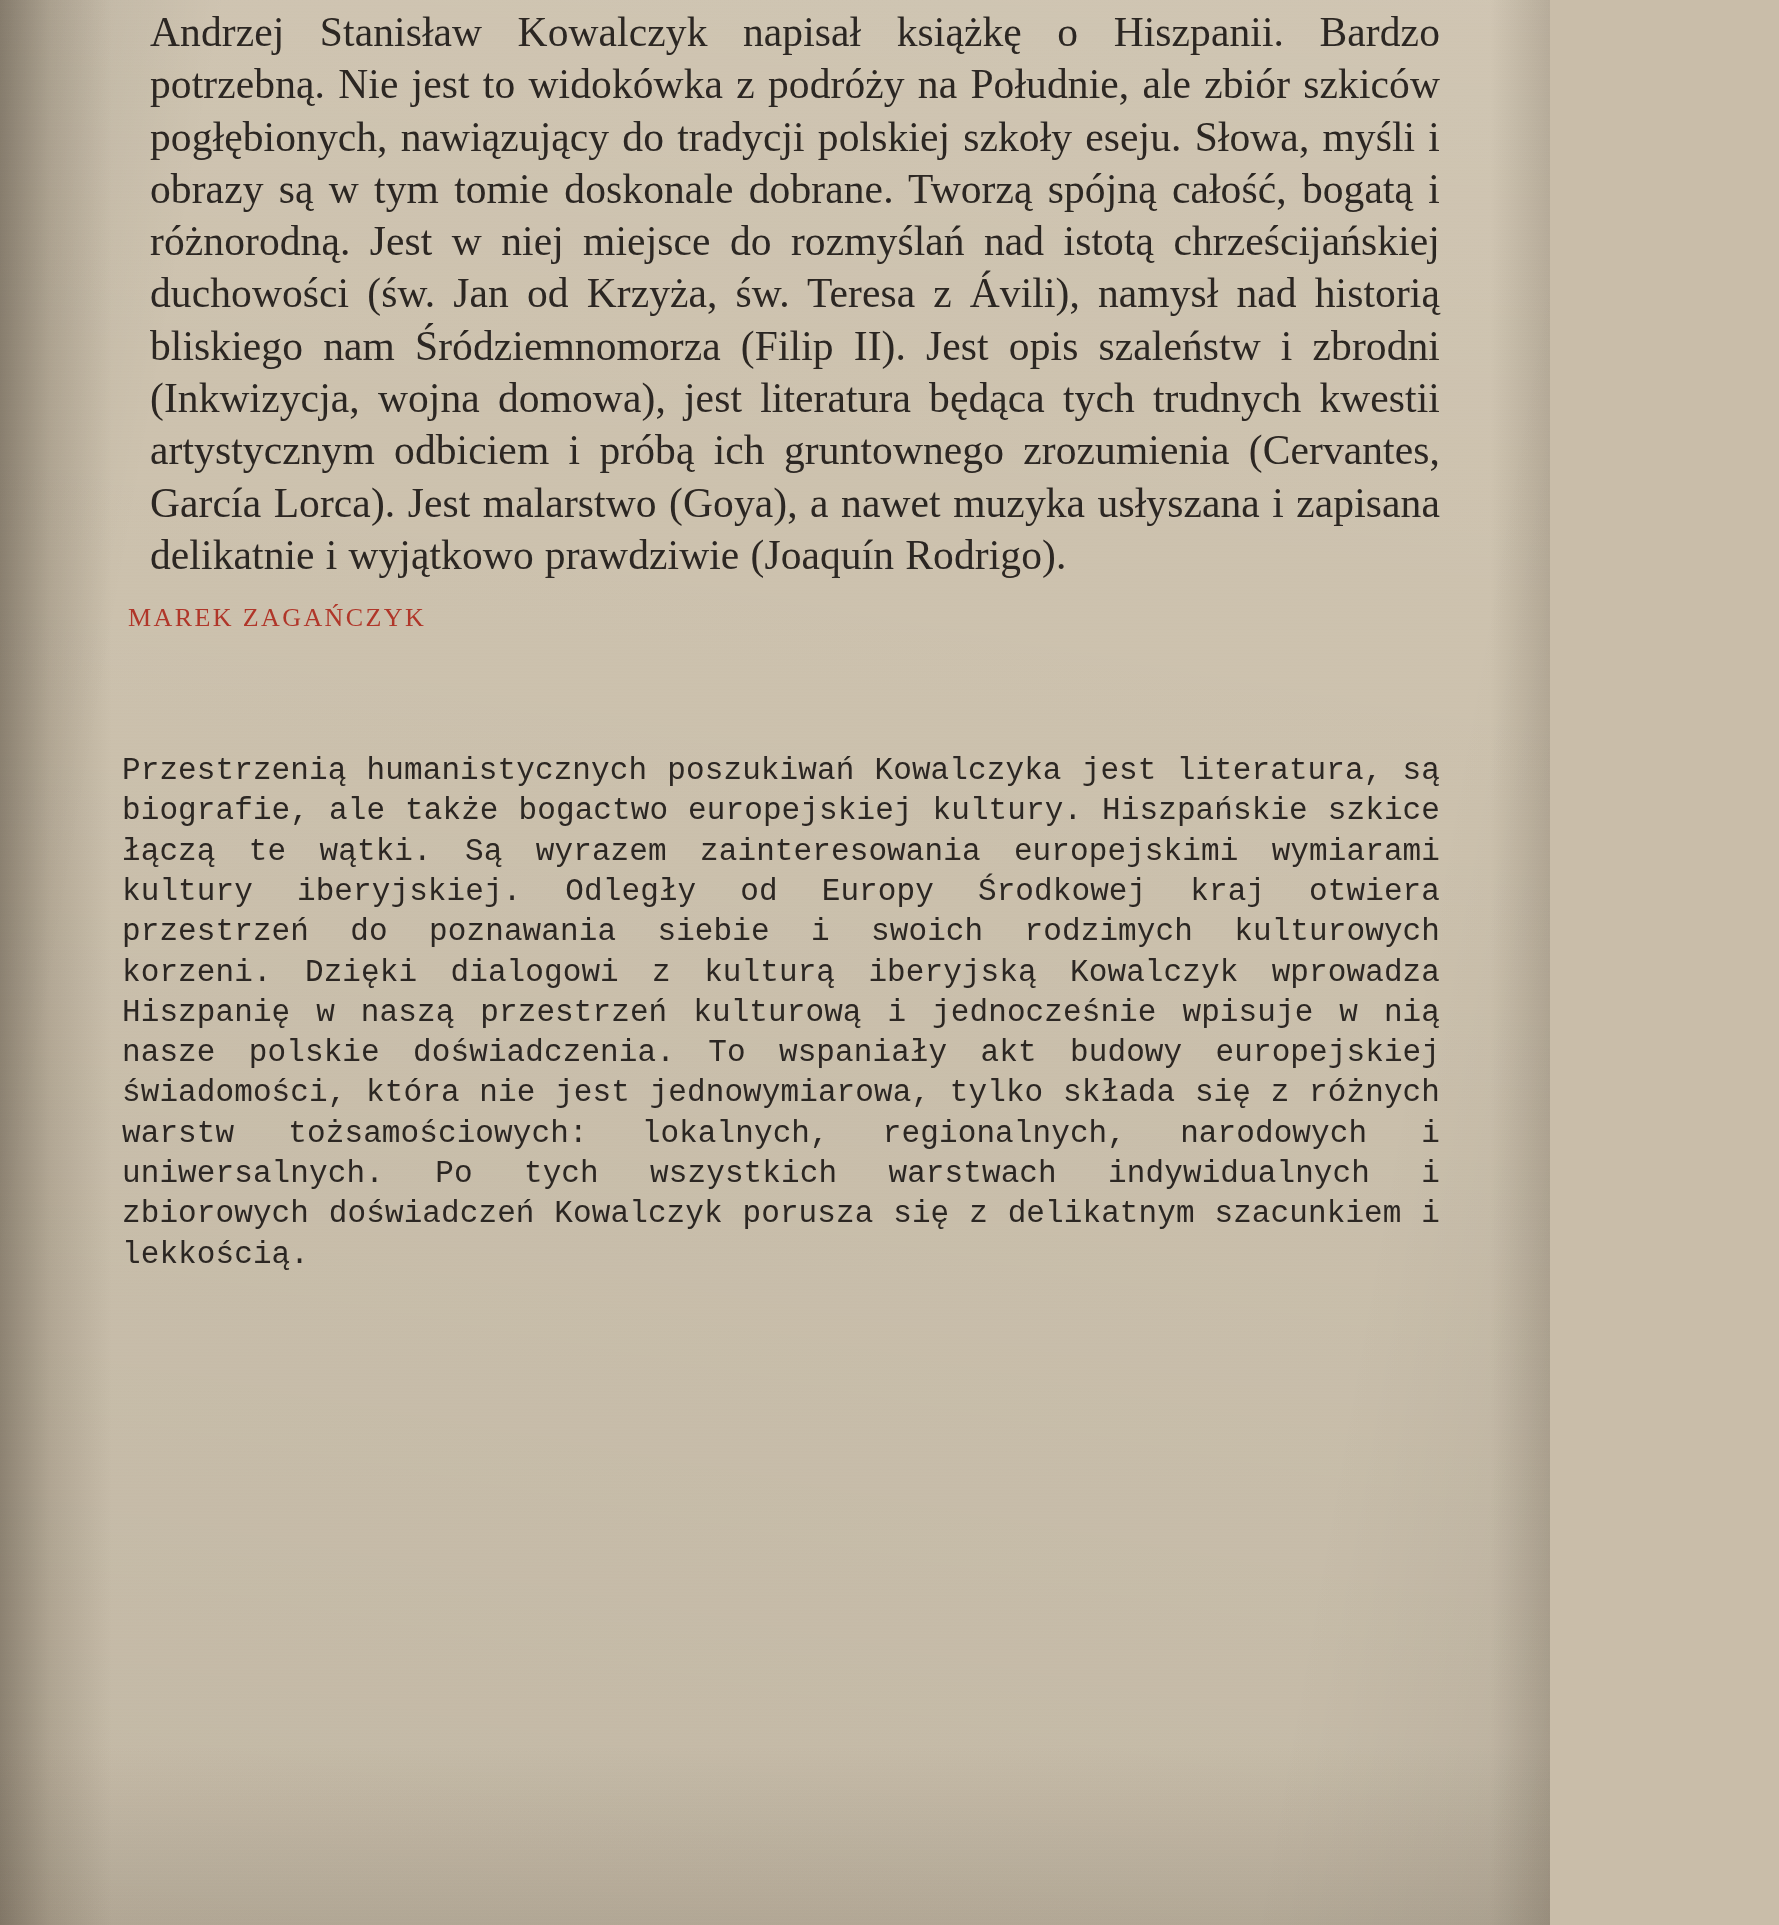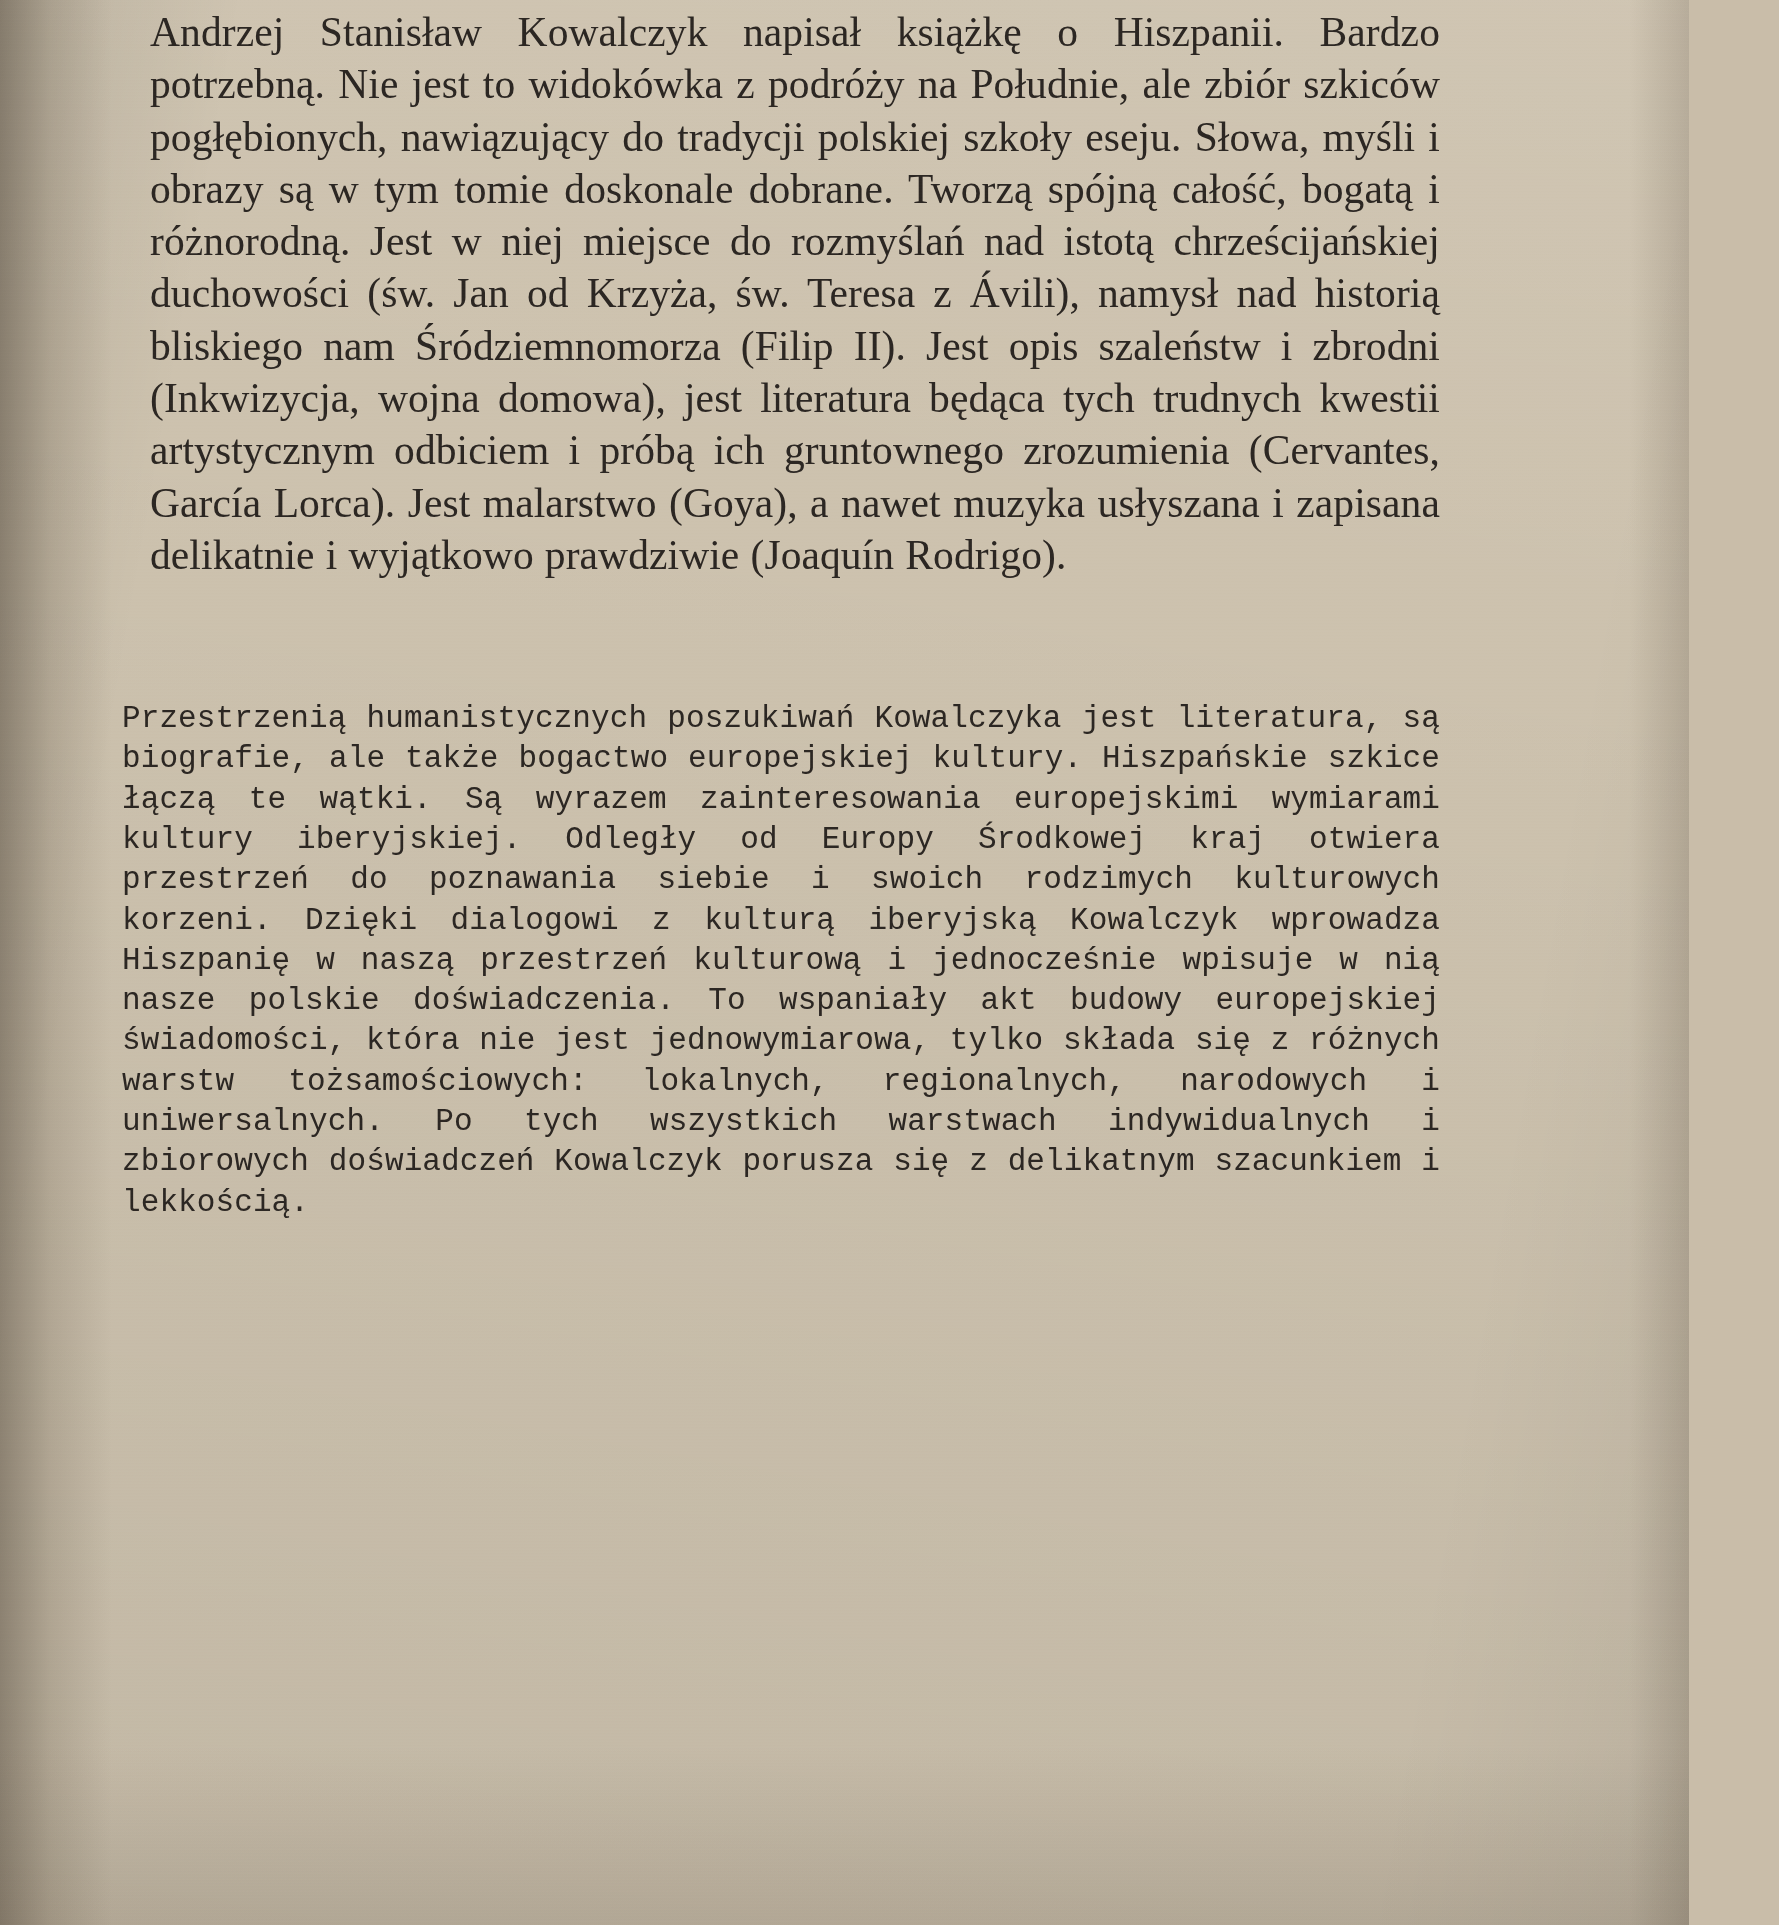--- a/index.html
+++ b/index.html
@@ -10,21 +10,21 @@
     width: 1779px;
     height: 1925px;
     background: #c9bda9;
     font-family: "Liberation Serif", "DejaVu Serif", serif;
     overflow: hidden;
   }
 
   
   .page-photo {
     position: relative;
-    width: 1689px;
+    width: 1550px;
     height: 1925px;
     background:
       linear-gradient(100deg, rgba(0,0,0,0.10) 0%, rgba(0,0,0,0.0) 12%, rgba(0,0,0,0.0) 84%, rgba(0,0,0,0.06) 100%),
       linear-gradient(190deg, rgba(255,255,255,0.06) 0%, rgba(0,0,0,0.00) 30%, rgba(0,0,0,0.05) 100%),
       #cdc2ae;
   }
 
   
   .gutter-shadow {
     position: absolute;
@@ -123,20 +123,21 @@
 </style>
 </head>
 <body>
 
 <div class="page-photo">
 
   <div class="text-column">
 
     <section class="block-one">
       <p class="body-text">Andrzej Stanisław Kowalczyk napisał książkę o Hiszpanii. Bardzo potrzebną. Nie jest to widokówka z podróży na Południe, ale zbiór szkiców pogłębionych, nawiązujący do tradycji polskiej szkoły eseju. Słowa, myśli i obrazy są w tym tomie doskonale dobrane. Tworzą spójną całość, bogatą i różnorodną. Jest w niej miejsce do rozmyślań nad istotą chrześcijańskiej duchowości (św. Jan od Krzyża, św. Teresa z Ávili), namysł nad historią bliskiego nam Śródziemnomorza (Filip II). Jest opis szaleństw i zbrodni (Inkwizycja, wojna domowa), jest literatura będąca tych trudnych kwestii artystycznym odbiciem i próbą ich gruntownego zrozumienia (Cervantes, García Lorca). Jest malarstwo (Goya), a nawet muzyka usłyszana i zapisana delikatnie i wyjątkowo prawdziwie (Joaquín Rodrigo).</p>
+      <div class="signature first">MAREK ZAGAŃCZYK</div>
     </section>
 
     <section class="block-two">
       <p class="body-text">Przestrzenią humanistycznych poszukiwań Kowalczyka jest literatura, są biografie, ale także bogactwo europejskiej kultury. Hiszpańskie szkice łączą te wątki. Są wyrazem zainteresowania europejskimi wymiarami kultury iberyjskiej. Odległy od Europy Środkowej kraj otwiera przestrzeń do poznawania siebie i swoich rodzimych kulturowych korzeni. Dzięki dialogowi z kulturą iberyjską Kowalczyk wprowadza Hiszpanię w naszą przestrzeń kulturową i jednocześnie wpisuje w nią nasze polskie doświadczenia. To wspaniały akt budowy europejskiej świadomości, która nie jest jednowymiarowa, tylko składa się z różnych warstw tożsamościowych: lokalnych, regionalnych, narodowych i uniwersalnych. Po tych wszystkich warstwach indywidualnych i zbiorowych doświadczeń Kowalczyk porusza się z delikatnym szacunkiem i lekkością.</p>
     </section>
 
   </div>
 
   <div class="gutter-shadow"></div>
   <div class="right-shadow"></div>

